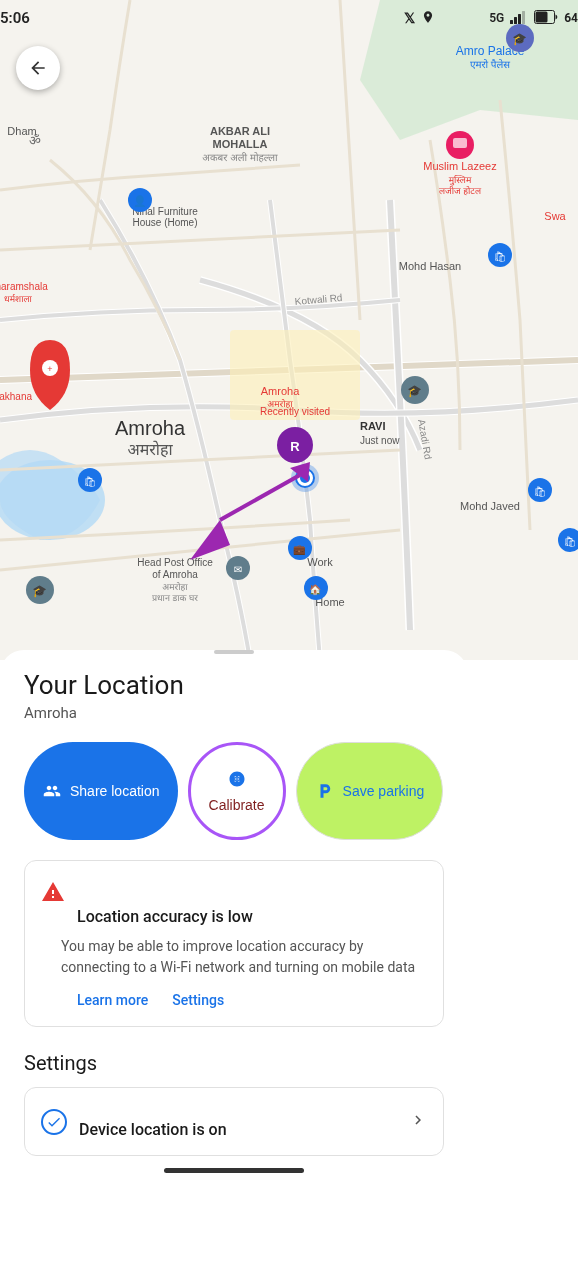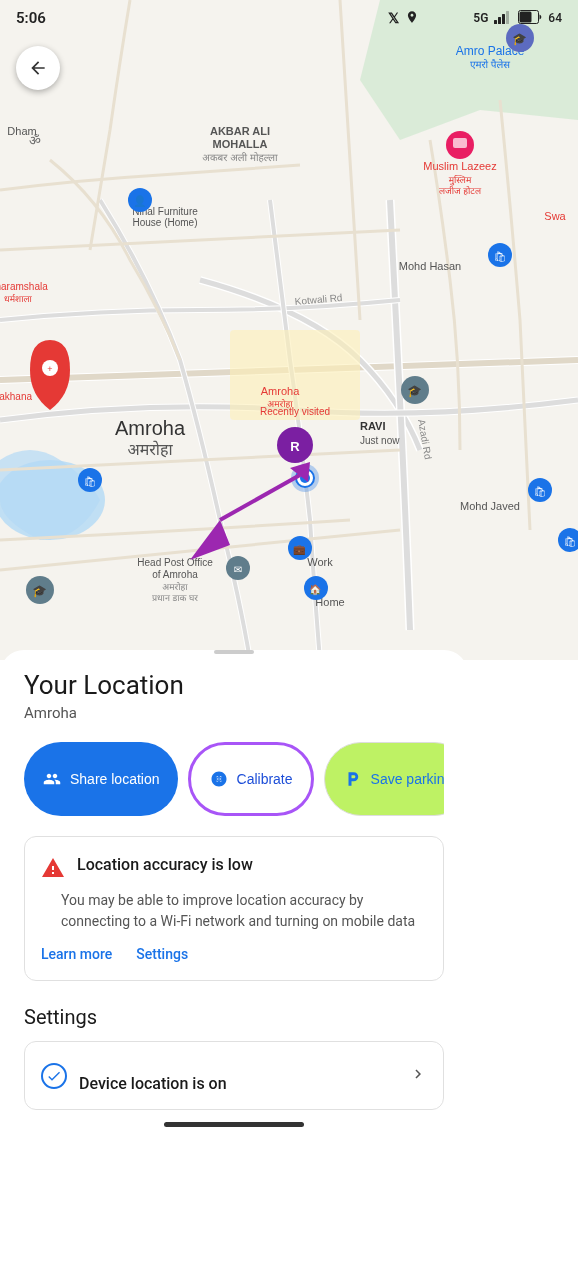--- a/index.html
+++ b/index.html
@@ -13,21 +13,21 @@
     }
 
     
     .status-bar {
       position: absolute;
       top: 0; left: 0; right: 0;
       height: 36px;
       display: flex;
       align-items: center;
       justify-content: space-between;
-      padding: 0 16px;
+      padding: 0 0;
       z-index: 100;
       background: transparent;
     }
     .status-time {
       font-size: 15px;
       font-weight: 600;
       color: #222;
     }
     .status-icons {
       display: flex;
@@ -133,22 +133,23 @@
       white-space: nowrap;
     }
 
     .btn-share {
       background: #1a73e8;
       color: white;
     }
 
     .btn-calibrate {
       background: white;
-      color: #1d4ed8;
+      color: #7f1d1d;
       border: 3px solid #a855f7;
+      flex-direction: column;
     }
 
     .btn-parking {
       background: #bef264;
       color: #1a73e8;
       border: 1px solid #ddd;
     }
 
     .btn-message {
       background: white;
@@ -185,32 +186,34 @@
       width: 24px;
       height: 24px;
       flex-shrink: 0;
       margin-top: 1px;
     }
 
     .alert-title {
       font-size: 16px;
       font-weight: 500;
       color: #1a1a1a;
+      margin-top: 28px;
     }
 
     .alert-body {
       font-size: 14px;
       color: #555;
       line-height: 1.5;
       margin-left: 20px;
     }
 
     .alert-links {
       display: flex;
       gap: 24px;
+      margin-left: 36px;
       margin-top: 14px;
     }
 
     .alert-link {
       font-size: 14px;
       color: #1a73e8;
       font-weight: 500;
       cursor: pointer;
       text-decoration: none;
     }
@@ -295,21 +298,21 @@
       </svg>
     </span>
 
     <span>
       <svg width="24" height="14" viewBox="0 0 24 14" fill="none">
         <rect x="0.5" y="0.5" width="20" height="13" rx="2" stroke="#222" stroke-width="1"></rect>
         <rect x="1.5" y="1.5" width="12" height="11" rx="1.5" fill="#222"></rect>
         <path d="M21.5 4.5v5c1.1-.5 1.8-1.5 1.8-2.5s-.7-2-1.8-2.5z" fill="#222"></path>
       </svg>
     </span>
-    <span style="font-size:12px;color:#222;">64</span>
+    <span style="font-size:12px;color:#222;font-weight:bold;">64</span>
   </div>
 </div>
 
 <div class="map-area">
 
   <svg class="map-svg" viewBox="0 0 578 660" xmlns="http://www.w3.org/2000/svg">
 
     <rect width="578" height="660" fill="#f5f3ee"></rect>
 
     <path d="M380,0 L578,0 L578,120 L480,110 L400,140 L360,80 L380,0z" fill="#c8e6c9" opacity="0.6"></path>

